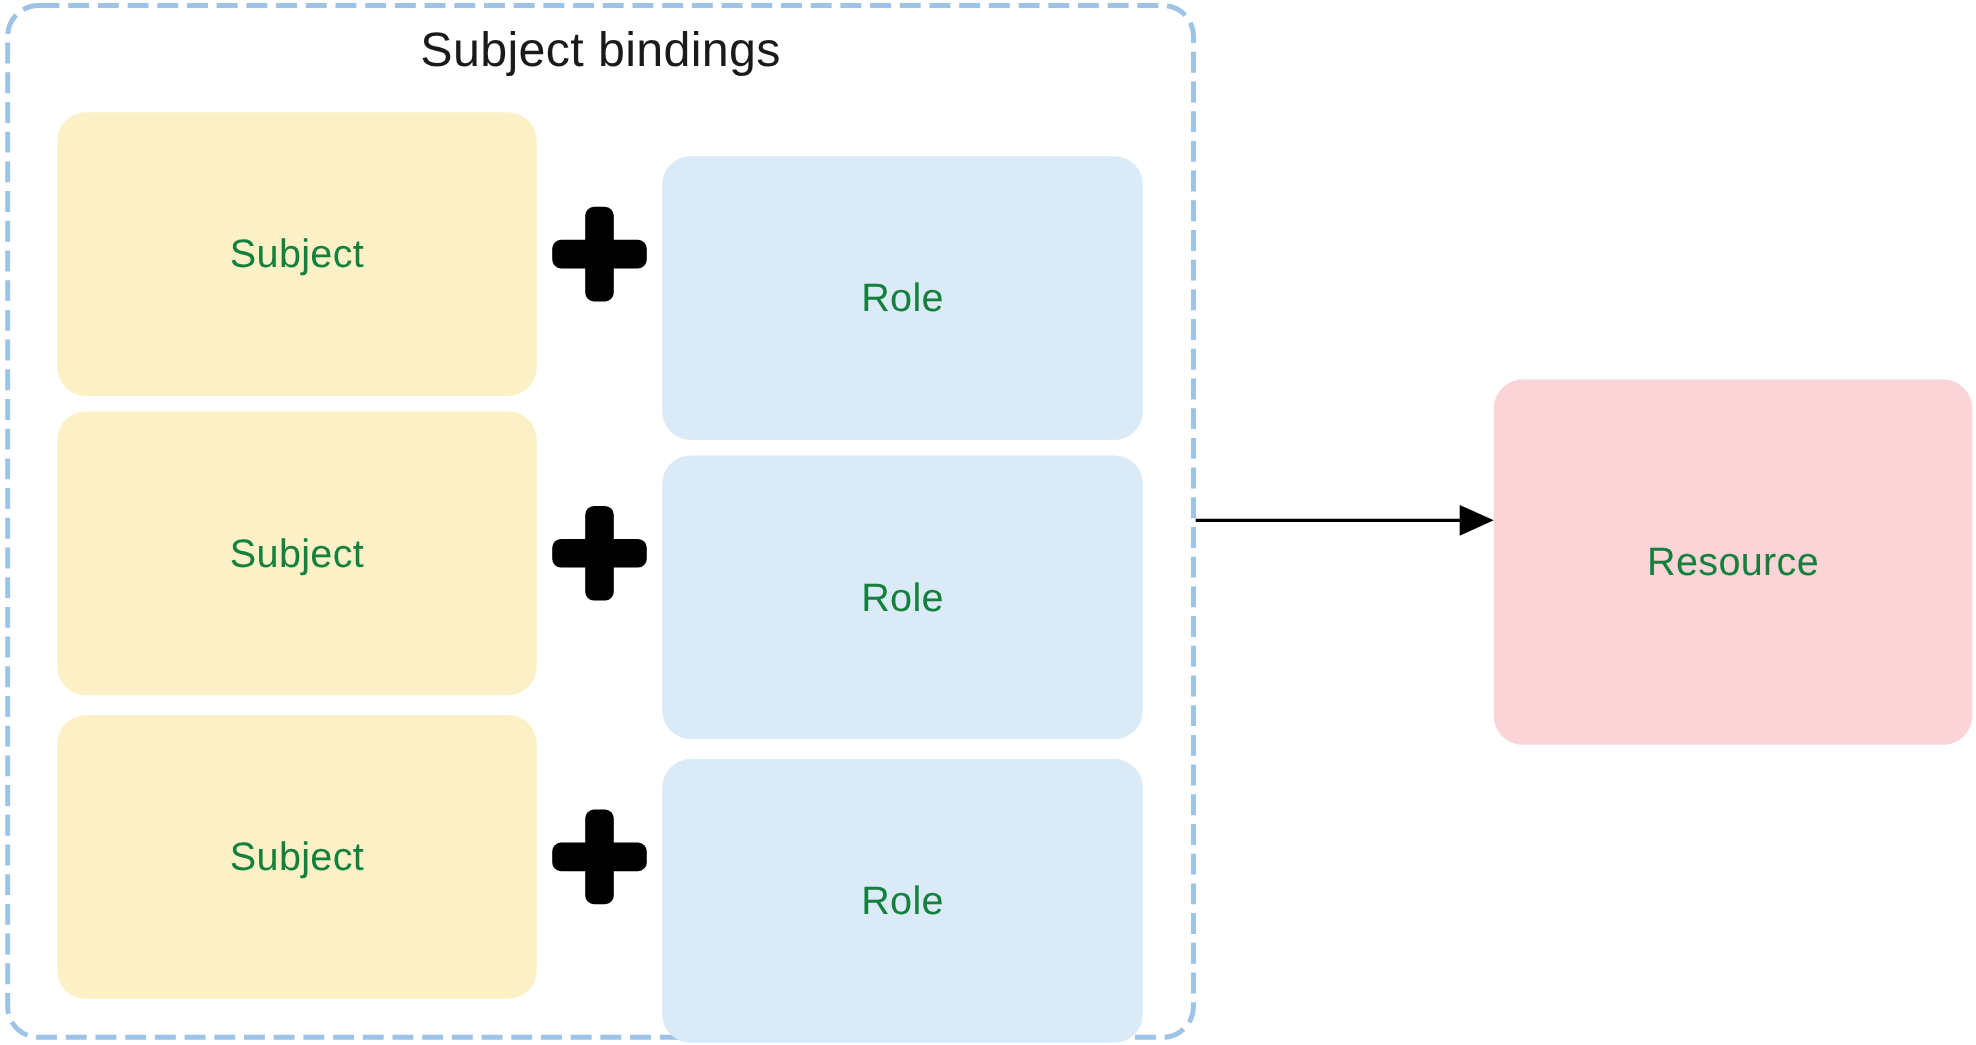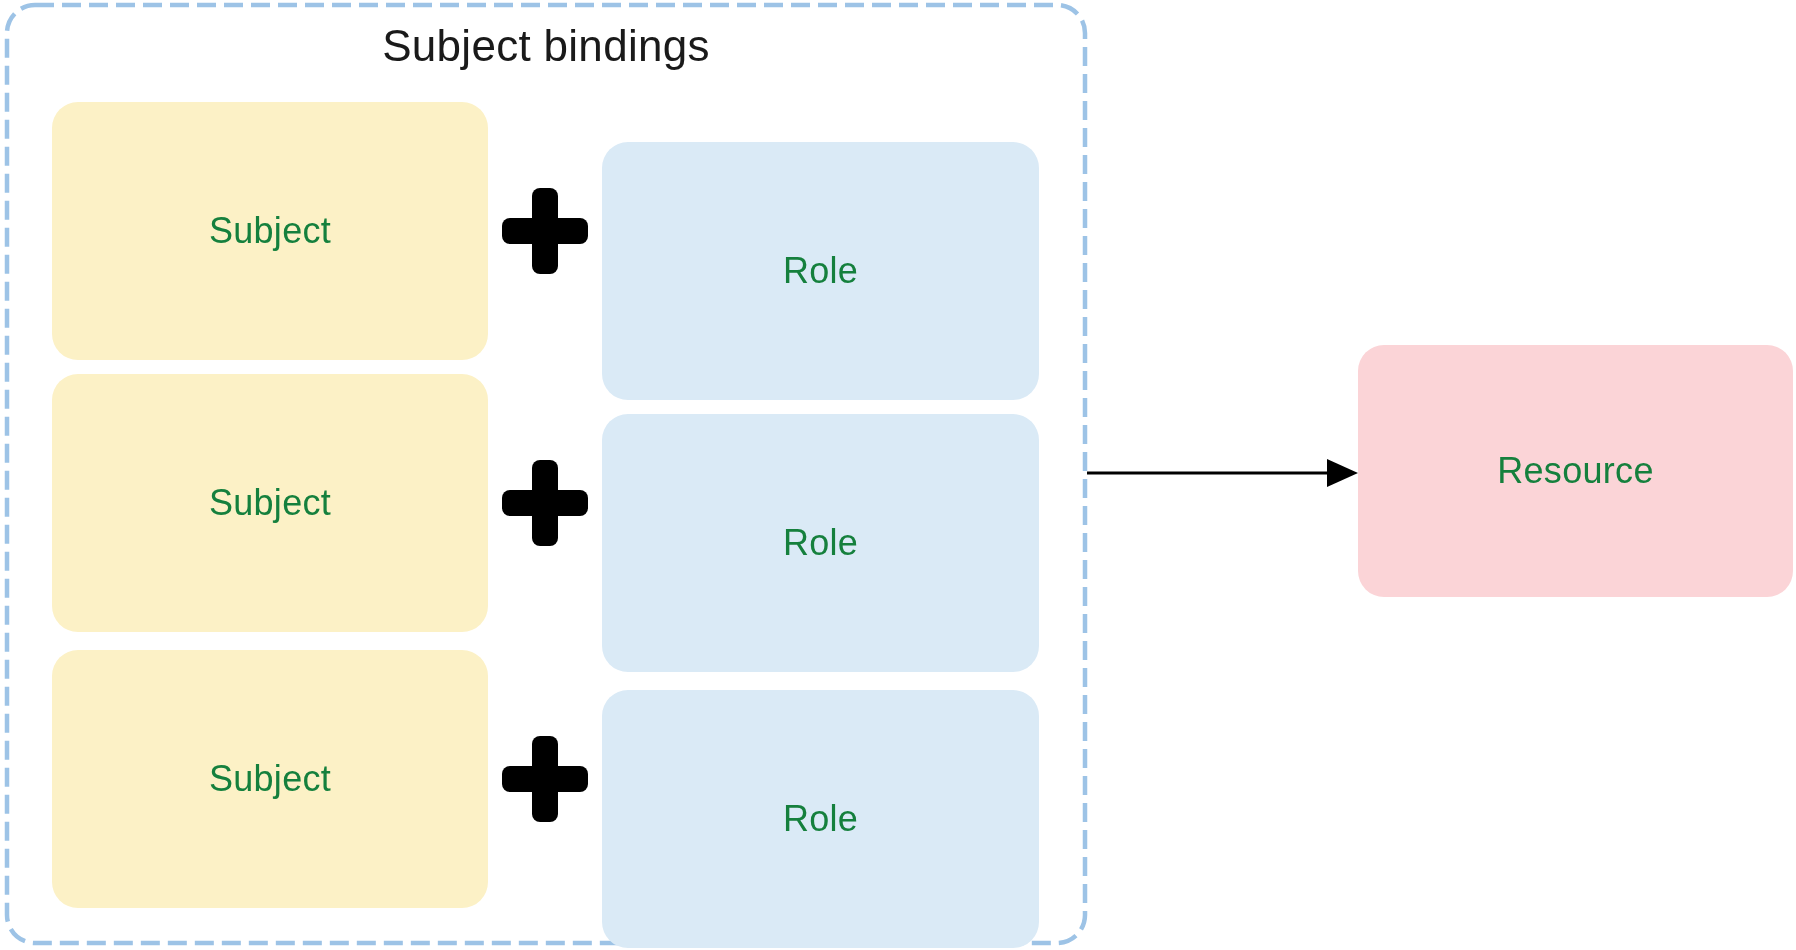--- a/index.html
+++ b/index.html
@@ -62,21 +62,21 @@
     left: 602px;
     width: 437px;
     height: 258px;
     background: #DAEAF6;
     margin-top: 40px;
   }
   .resource-node {
     left: 1358px;
     top: 345px;
     width: 435px;
-    height: 252px;
+    height: 332px;
     background: #FBD4D7;
   }
   .row-1 { top: 102px; }
   .row-2 { top: 374px; }
   .row-3 { top: 650px; }
 
   .plus {
     position: absolute;
     left: 502px;
     width: 86px;

